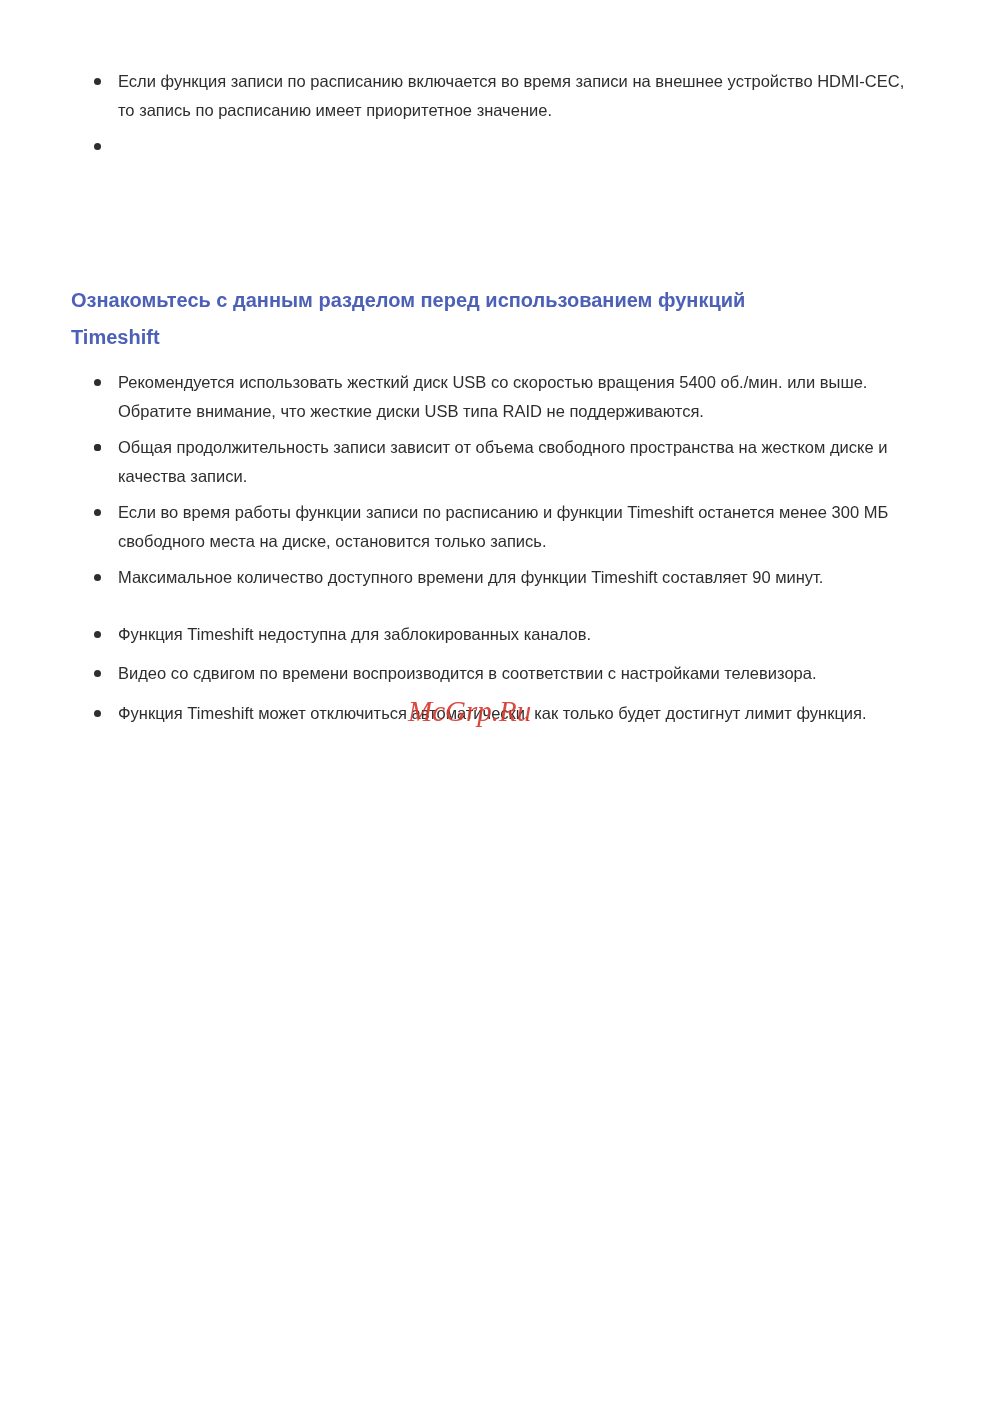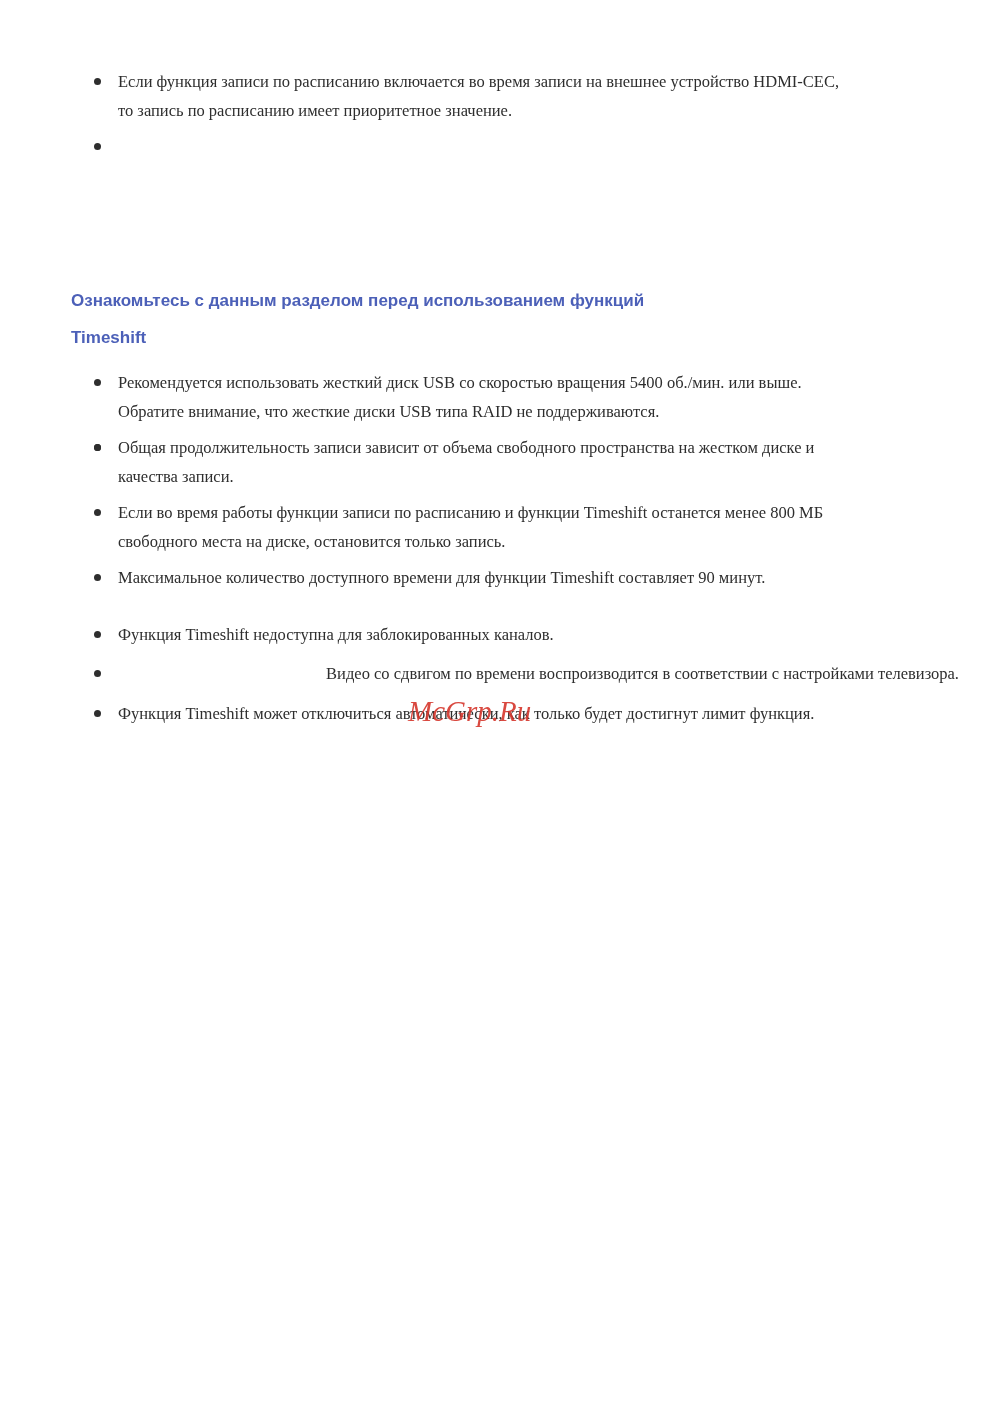--- a/index.html
+++ b/index.html
@@ -35,37 +35,37 @@
   }
   .dot {
     position: absolute;
     left: 3px;
     top: 11px;
     width: 7px;
     height: 7px;
     border-radius: 50%;
     background: var(--c-body);
   }
-  .preline { white-space: pre-line; font-family: Liberation Serif, serif; }
+  .preline { white-space: pre-line; }
   .intro-list { top: 67px; }
   .ts-list { top: 368px; }
   .ts-list li:nth-child(6) { margin-bottom: 10px; margin-top: 28px; }
-  .ts-list li:nth-child(7) { margin-bottom: 11px; text-align: right; }
+  .ts-list li:nth-child(7) { margin-bottom: 11px; }
   .ts-list li:nth-child(8) { margin-bottom: 8px; }
   .link {
     color: var(--c-link);
     font-weight: 700;
     cursor: pointer;
   }
   h1.section-heading {
     position: absolute;
     left: 71px;
     top: 282px;
     width: 890px;
-    font-size: 17px;
+    font-size: 20px;
     line-height: 37px;
     font-weight: 700;
     color: var(--c-heading);
     white-space: pre-line;
   }
   .watermark {
     position: absolute;
     left: 408px;
     top: 688px;
     font-family: "Liberation Serif", "DejaVu Serif", serif;
@@ -90,21 +90,21 @@
 
   <h1 class="section-heading">Ознакомьтесь с данным разделом перед использованием функций
 Timeshift</h1>
 
   <ul class="bullets ts-list">
     <li><span class="dot"></span><span class="preline">Рекомендуется использовать жесткий диск USB со скоростью вращения 5400 об./мин. или выше.
 Обратите внимание, что жесткие диски USB типа RAID не поддерживаются.</span></li>
     <li><span class="dot"></span></li>
     <li><span class="dot"></span><span class="preline">Общая продолжительность записи зависит от объема свободного пространства на жестком диске и
 качества записи.</span></li>
-    <li><span class="dot"></span><span class="preline">Если во время работы функции записи по расписанию и функции Timeshift останется менее 800 МБ
+    <li><span class="dot"></span><span class="preline">Если во время работы функции записи по расписанию и функции Timeshift останется менее 300 МБ
 свободного места на диске, остановится только запись.</span></li>
     <li><span class="dot"></span><span class="preline">Максимальное количество доступного времени для функции Timeshift составляет 90 минут.</span></li>
     <li><span class="dot"></span><span class="preline">Функция Timeshift недоступна для заблокированных каналов.</span></li>
     <li><span class="dot"></span><span class="preline">Видео со сдвигом по времени воспроизводится в соответствии с настройками телевизора.</span></li>
     <li><span class="dot"></span><span class="preline">Функция Timeshift может отключиться автоматически, как только будет достигнут лимит функция.</span></li>
   </ul>
 
   <div class="watermark">McGrp.Ru</div>
 
 </div>

